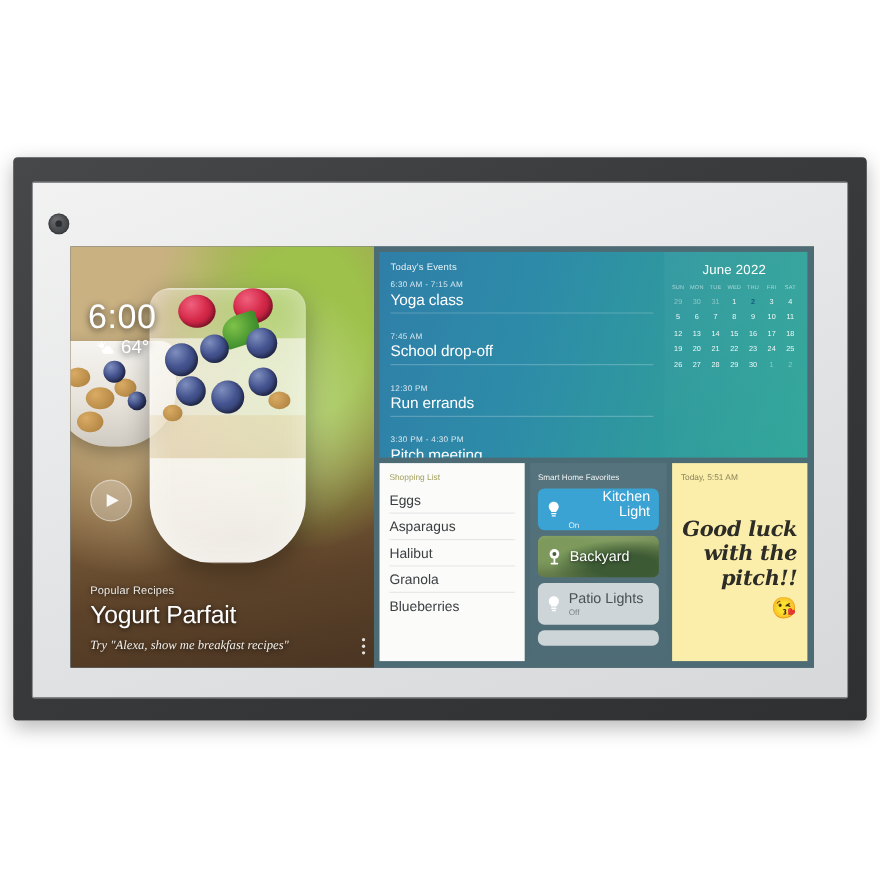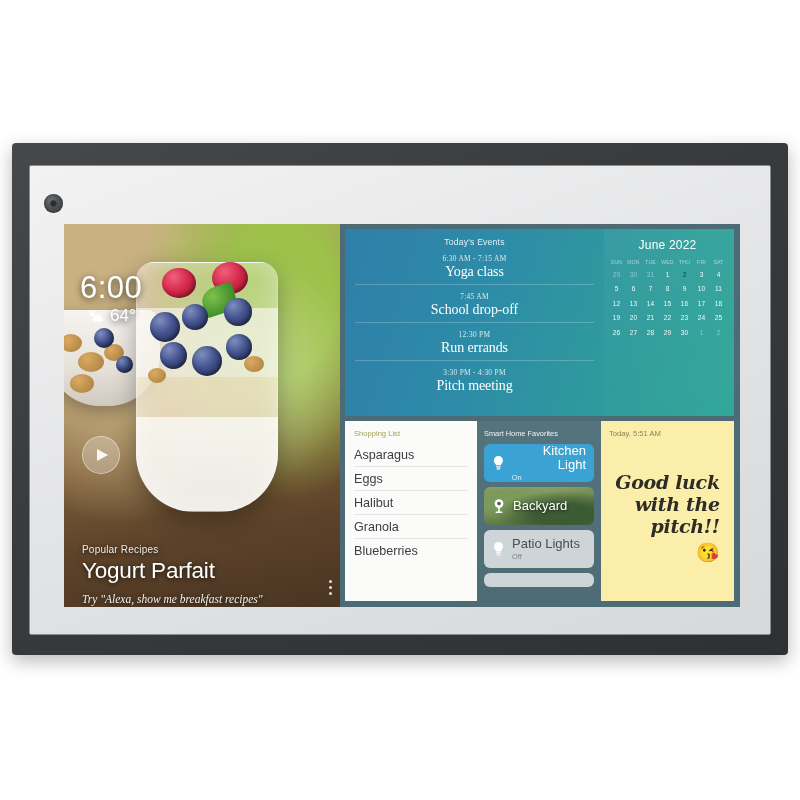--- a/index.html
+++ b/index.html
@@ -115,21 +115,21 @@
   .play-btn {
     position: absolute; left: 18px; top: 212px;
     width: 38px; height: 38px; border-radius: 50%;
     background: rgba(255,255,255,.26);
     border: 1px solid rgba(255,255,255,.42);
     display: flex; align-items: center; justify-content: center;
   }
   .play-btn svg { margin-left: 3px; }
 
   .recipe-text {
-    position: absolute; left: 18px; bottom: 2px; right: 14px;
+    position: absolute; left: 18px; bottom: 14px; right: 14px;
     text-shadow: 0 1px 5px rgba(0,0,0,.75);
   }
   .recipe-kicker {
     color: #eceae6; font-size: 10px; letter-spacing:.2px; margin-bottom: 4px;
   }
   .recipe-title {
     color: #fff; font-size: 22.5px; line-height: 1.07; font-weight: 400;
     letter-spacing: -.2px;
   }
   .recipe-hint {
@@ -157,26 +157,26 @@
   }
 
   
   .events-row {
     height: 187px;
     display: flex;
     background: linear-gradient(105deg, #2f7fa8 0%, #2d8ba8 35%, #2f9b9c 70%, #33a79a 100%);
     overflow: hidden;
   }
   .events {
-    flex: 1; padding: 8px 10px 4px 10px; position: relative; text-align: center;
+    flex: 1; padding: 8px 10px 4px 10px; position: relative;
   }
   .events-head {
     color: rgba(255,255,255,.88); font-size: 8.6px; margin-bottom: 7px; letter-spacing: .2px;
   }
-  .ev { border-bottom: 1px solid rgba(255,255,255,.22); padding-bottom: 4px; margin-bottom: 7px; font-family: Liberation Serif, serif; }
+  .ev { border-bottom: 1px solid rgba(255,255,255,.22); padding-bottom: 4px; margin-bottom: 16px; }
   .ev:last-child { border-bottom: none; }
   .ev-time { color: rgba(255,255,255,.82); font-size: 7.4px; letter-spacing: .3px; }
   .ev-title { color: #fff; font-size: 14px; font-weight: 400; margin-top: 1px; letter-spacing: -.1px; }
 
   .cal {
     width: 130px; padding: 9px 7px 0 4px;
     background: linear-gradient(160deg, rgba(255,255,255,.045), rgba(255,255,255,0));
   }
   .cal-title { color: #fff; font-size: 12px; text-align: center; margin-bottom: 7px; letter-spacing:.2px; }
   .cal-grid { display: grid; grid-template-columns: repeat(7, 1fr); row-gap: 3.5px; }
@@ -191,21 +191,21 @@
   }
   .cal-day.today::before {
     content: ""; position: absolute; left: 50%; top: 50%;
     transform: translate(-50%,-50%);
     width: 11px; height: 11px; border-radius: 50%;
     background: #7fd6e8; z-index: -1;
   }
   .cal-day.today span { position: relative; }
 
   
-  .bottom-row { flex: 1; display: flex; }
+  .bottom-row { flex: 1; display: flex; gap: 5px; }
 
   .shopping {
     width: 132px; background: #fbfbfa; padding: 8px 9px 0 9px;
     display: flex; flex-direction: column;
   }
   .shop-head { color: #a2a05f; font-size: 7.6px; margin-bottom: 5px; }
   .shop-item {
     font-size: 12.6px; color: #3b3f42; padding: 5px 0 4px 0;
     border-bottom: 1px solid #e6e7e5;
   }
@@ -400,22 +400,22 @@
                   <div class="cal-day muted"><span>1</span></div>
                   <div class="cal-day muted"><span>2</span></div>
                 </div>
             </div>
           </div>
 
           <div class="bottom-row">
 
             <div class="shopping">
               <div class="shop-head">Shopping List</div>
+              <div class="shop-item">Eggs</div>
               <div class="shop-item">Asparagus</div>
-              <div class="shop-item">Eggs</div>
               <div class="shop-item">Halibut</div>
               <div class="shop-item">Granola</div>
               <div class="shop-item">Blueberries</div>
             </div>
 
             <div class="smarthome">
               <div class="sh-head">Smart Home Favorites</div>
 
               <div class="sh-tile on">
                 <svg width="13" height="17" viewBox="0 0 13 17">

